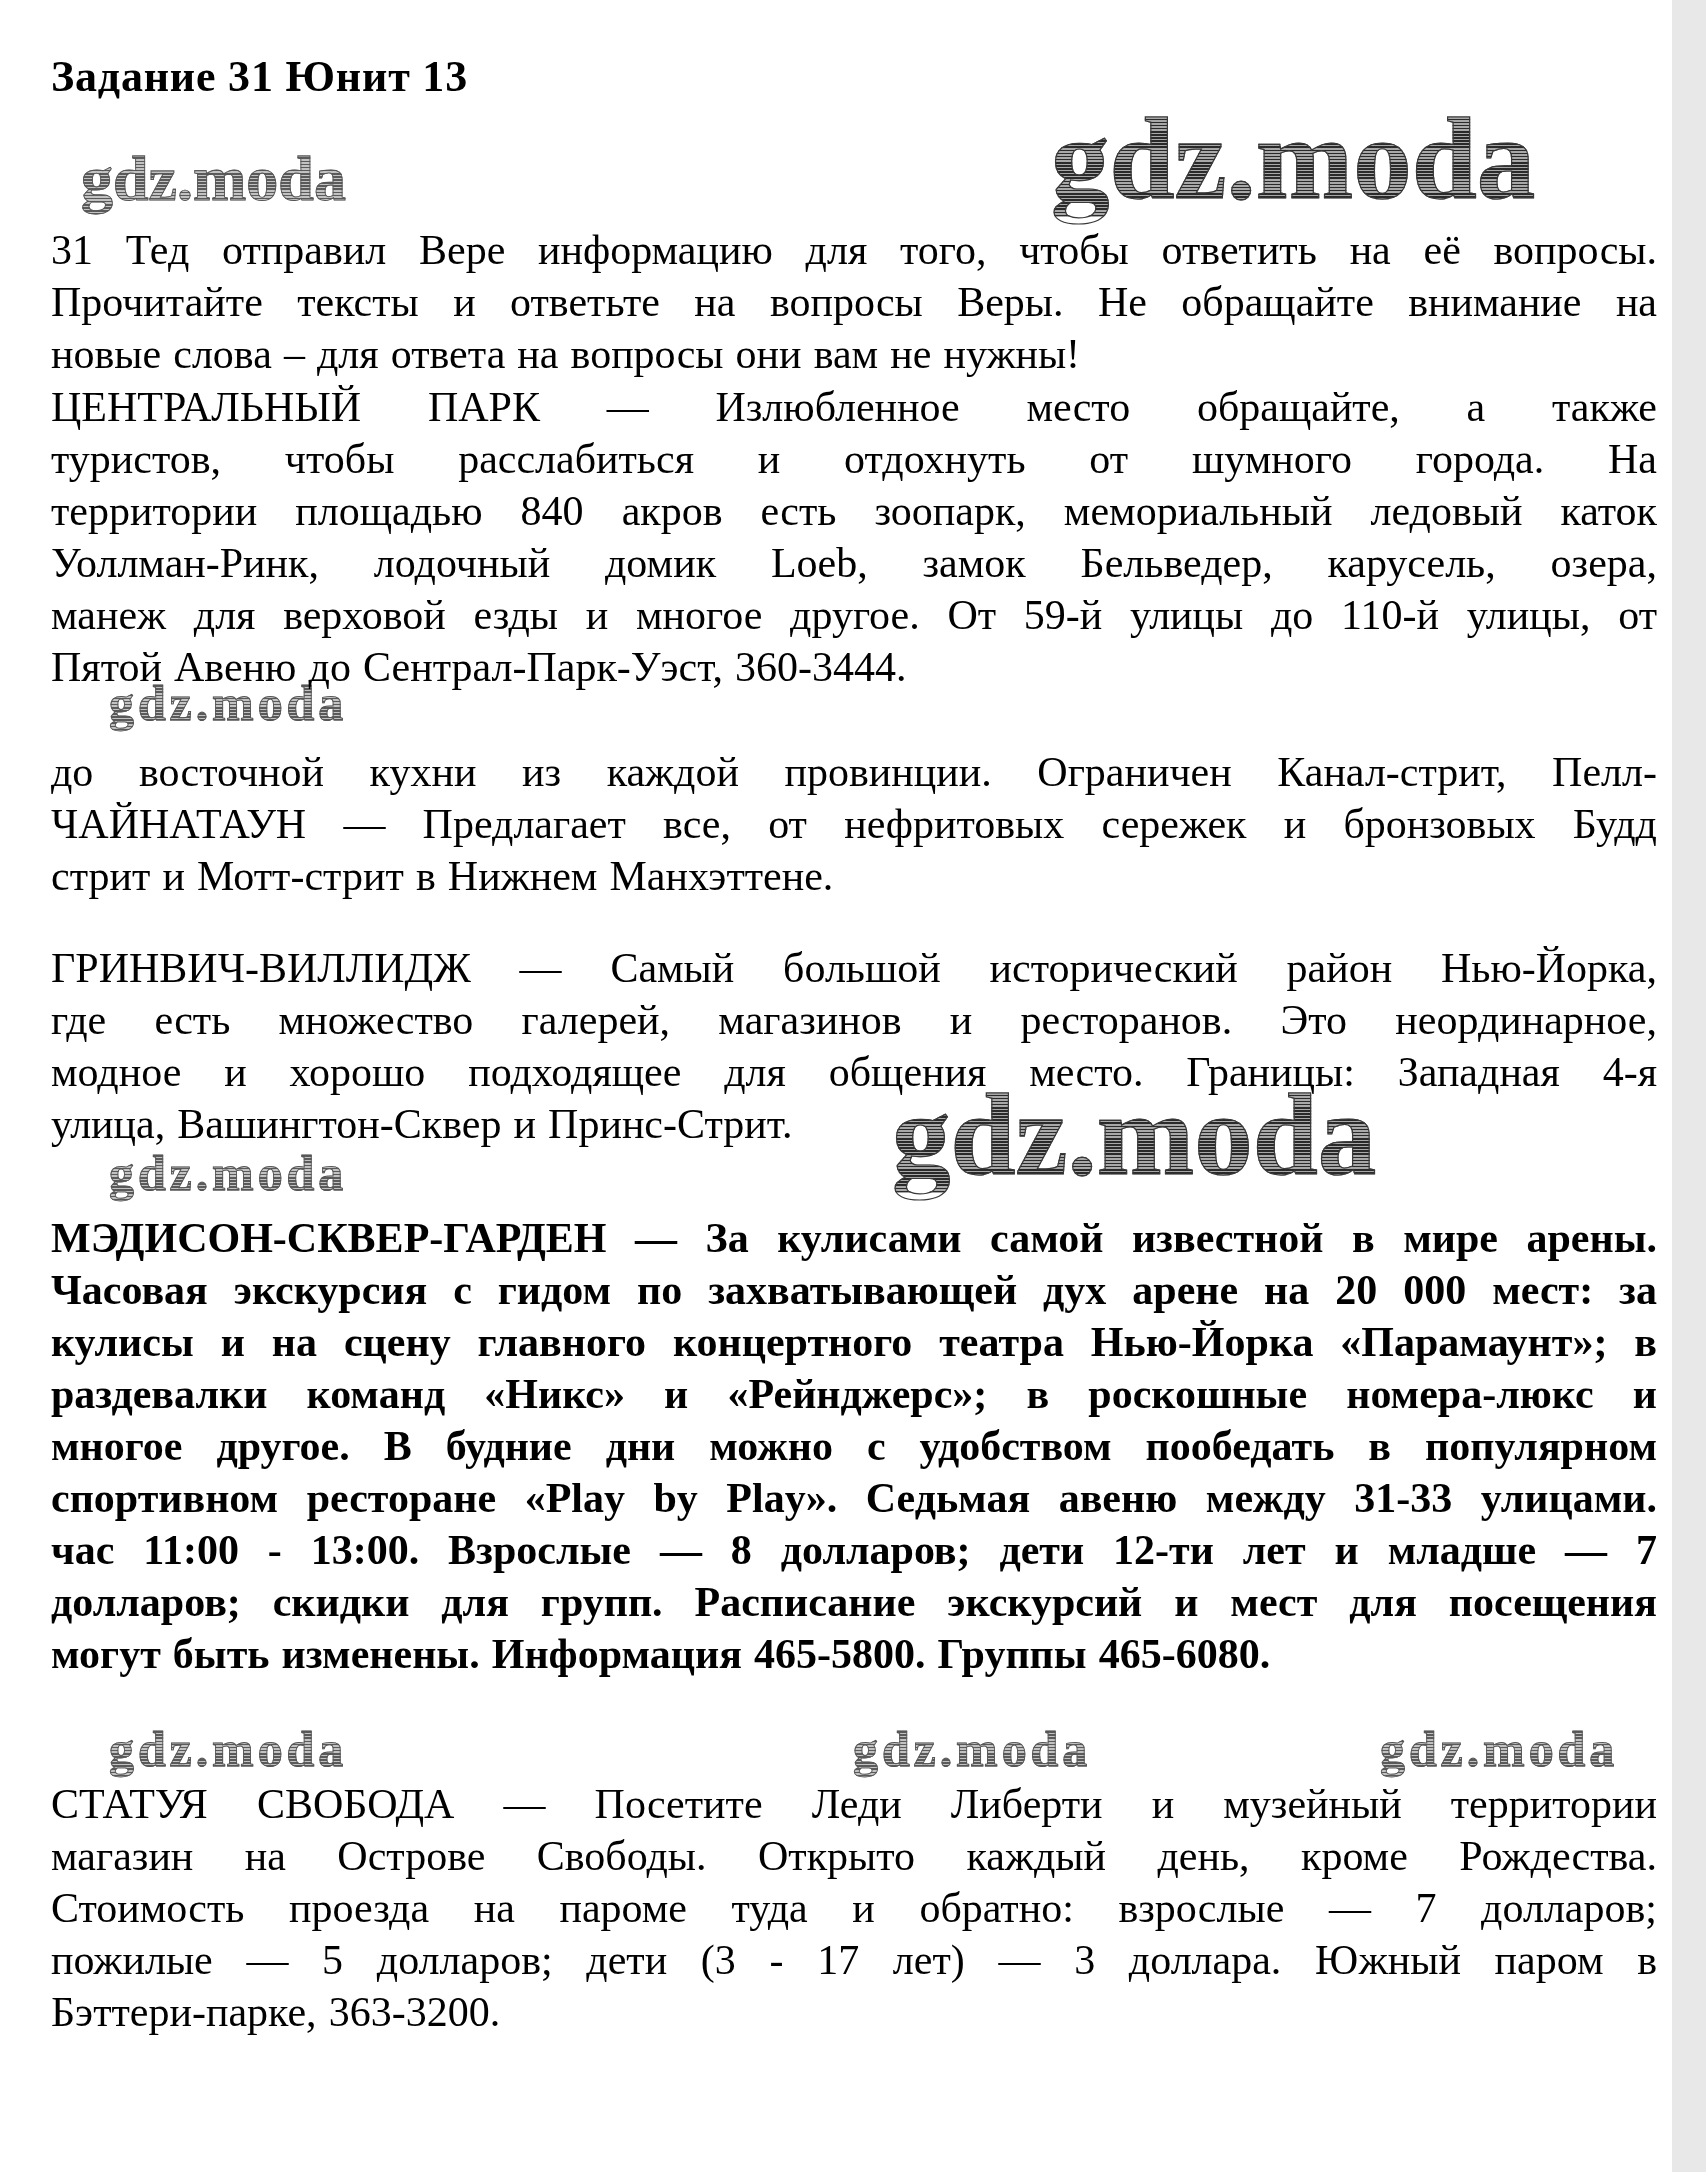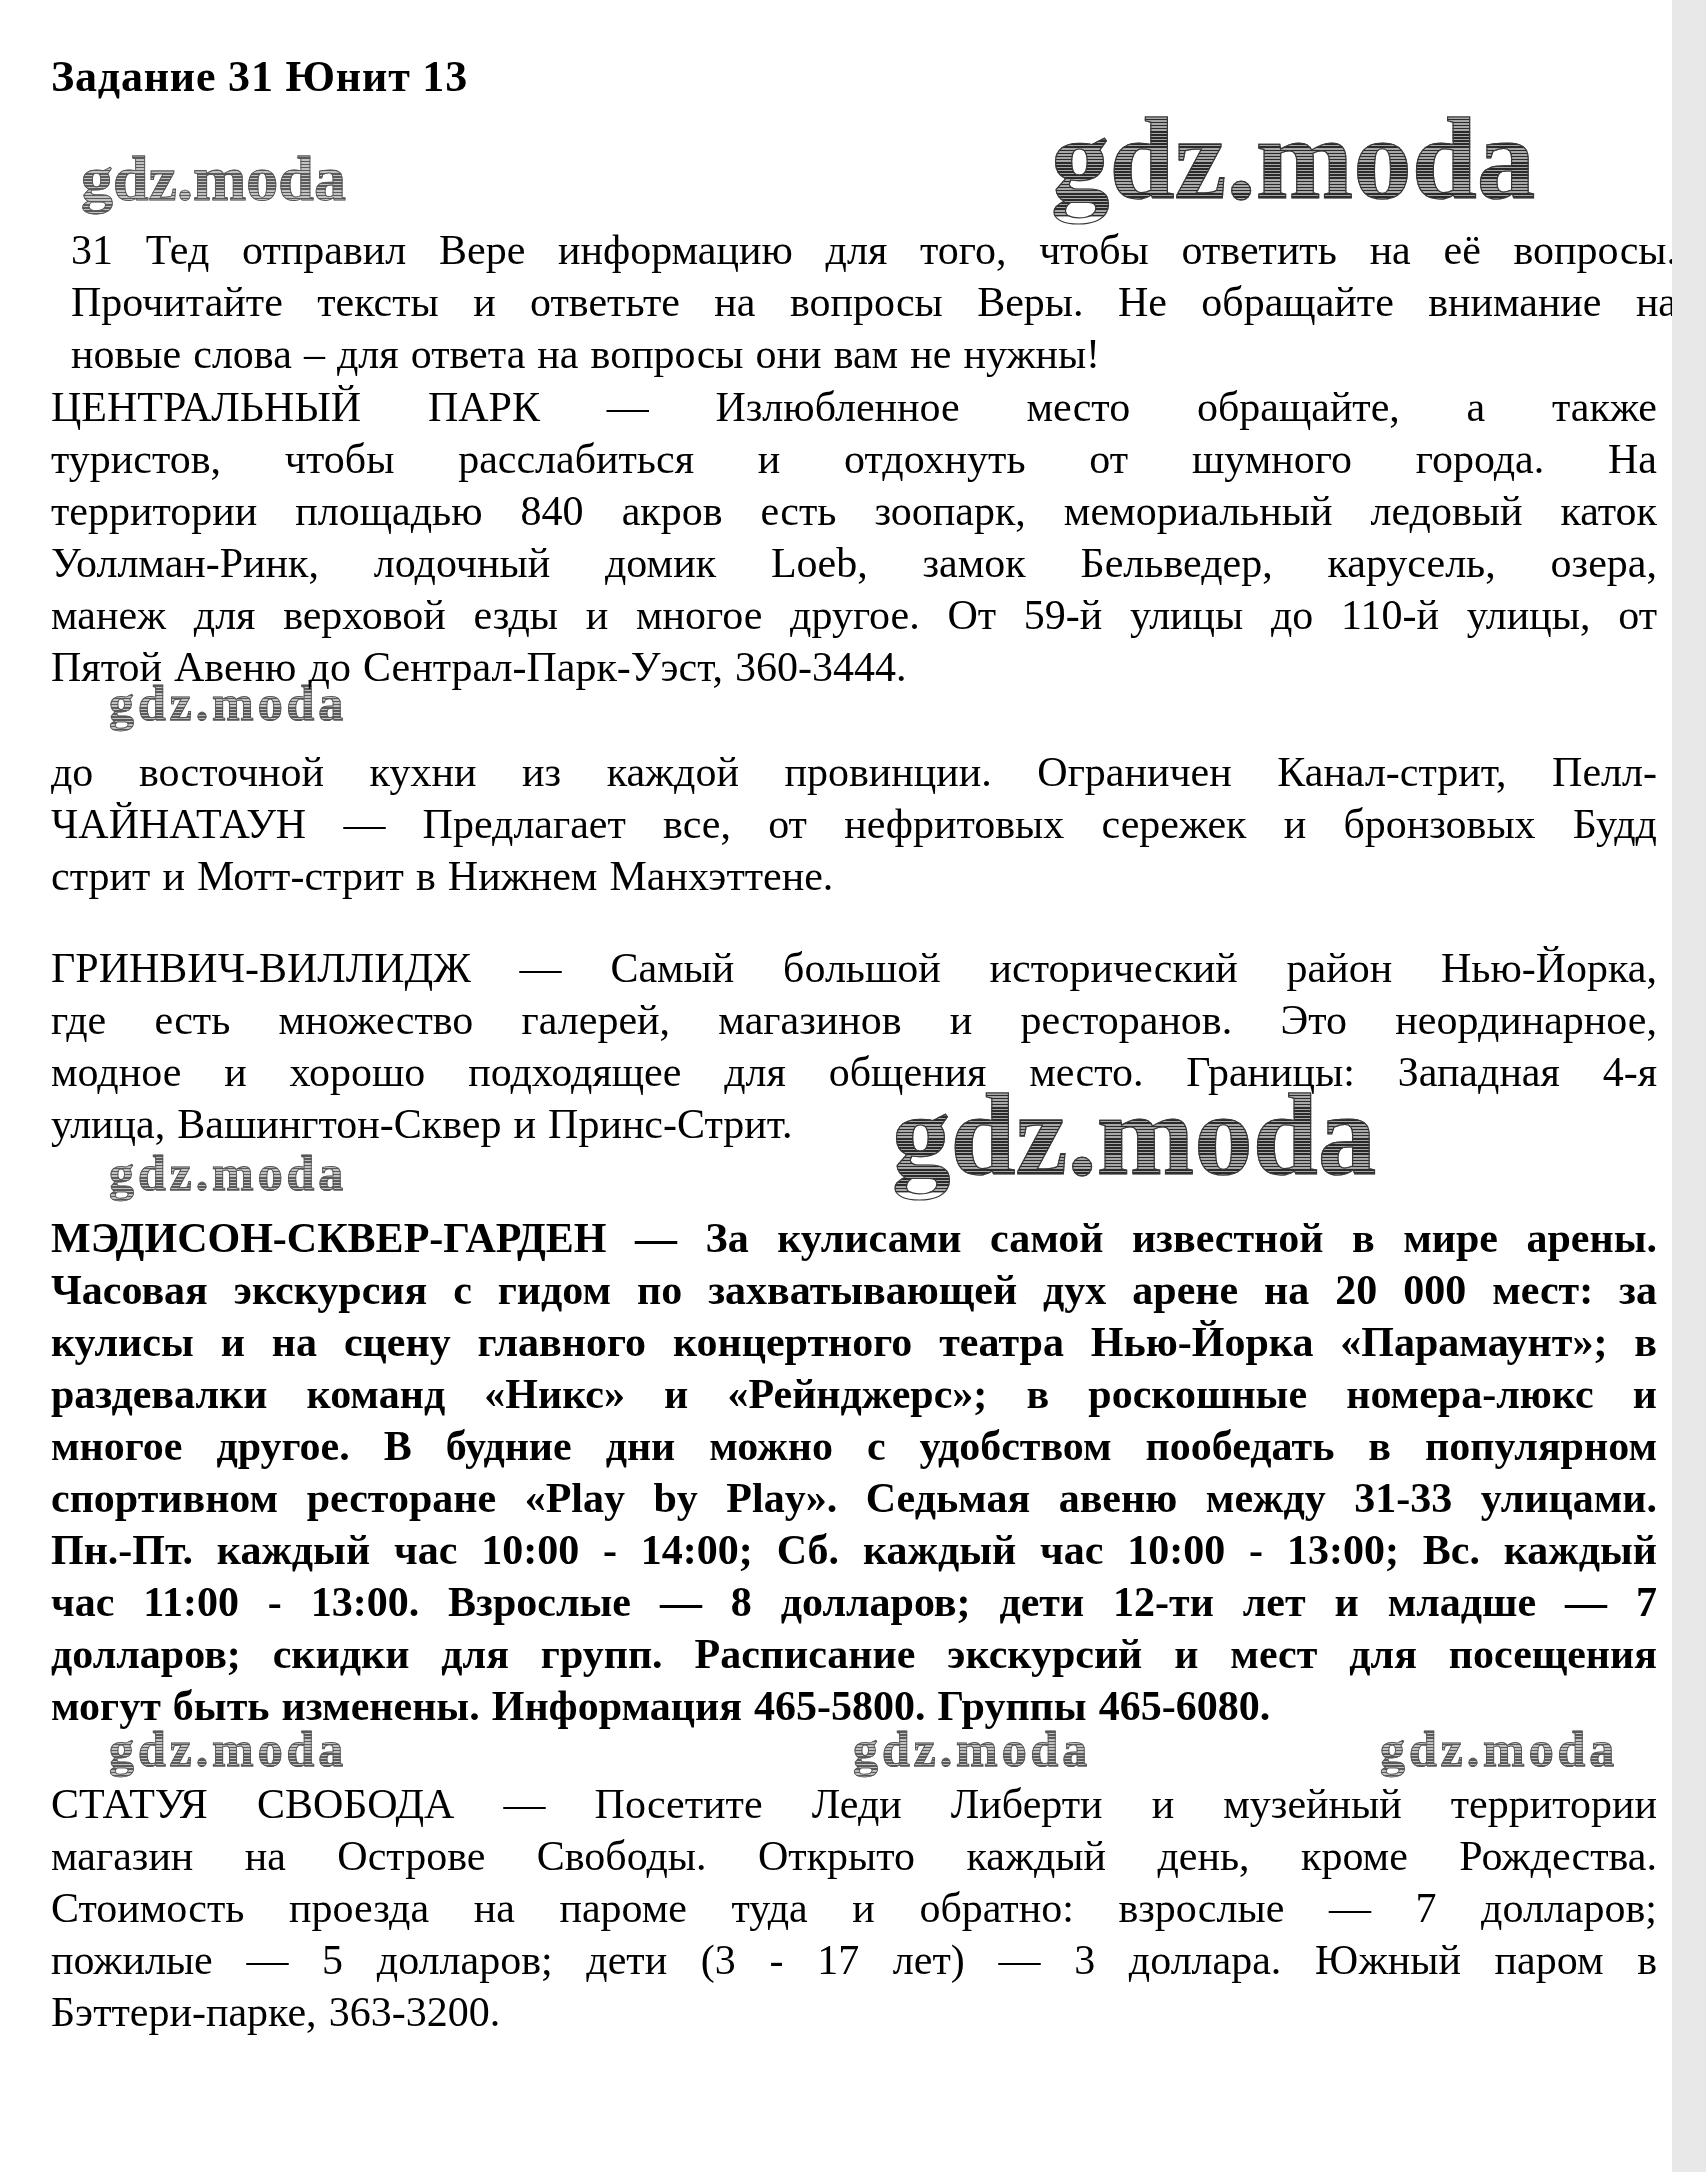--- a/index.html
+++ b/index.html
@@ -74,21 +74,21 @@
 
   .wm-top-right    { left: 1051px; top: 100px;  }
   .wm-top-left     { left: 81px;  top: 142px;  }
   .wm-chinatown    { left: 109px;  top: 676px;  }
   .wm-mid-right    { left: 892px; top: 1076px; }
   .wm-greenwich    { left: 109px;  top: 1146px; }
   .wm-bottom-left  { left: 109px;  top: 1722px; }
   .wm-bottom-mid   { left: 853px; top: 1722px; }
   .wm-bottom-right { left: 1380px; top: 1722px; }
 
-  .para-intro     { top: 224px; margin-left: 20px;  }
+  .para-intro     { top: 224px;  }
   .para-central   { top: 381px;  }
   .para-chinatown { top: 746px;  }
   .para-greenwich { top: 942px; }
   .para-madison   { top: 1212px; font-weight: bold; }
   .para-statue    { top: 1778px; }
 </style>
 </head>
 <body>
 
 <div class="page">
@@ -132,21 +132,20 @@
       <div class="line line-last">улица, Вашингтон-Сквер и Принс-Стрит.</div>
     </div>
 
   <div class="para para-madison">
       <div class="line">МЭДИСОН-СКВЕР-ГАРДЕН — За кулисами самой известной в мире арены.</div>
       <div class="line">Часовая экскурсия с гидом по захватывающей дух арене на 20 000 мест: за</div>
       <div class="line">кулисы и на сцену главного концертного театра Нью-Йорка «Парамаунт»; в</div>
       <div class="line">раздевалки команд «Никс» и «Рейнджерс»; в роскошные номера-люкс и</div>
       <div class="line">многое другое. В будние дни можно с удобством пообедать в популярном</div>
       <div class="line">спортивном ресторане «Play by Play». Седьмая авеню между 31-33 улицами.</div>
-      <div class="line">Пн.-Пт. каждый час 10:00 - 14:00; Сб. каждый час 10:00 - 13:00; Вс. каждый</div>
       <div class="line">час 11:00 - 13:00. Взрослые — 8 долларов; дети 12-ти лет и младше — 7</div>
       <div class="line">долларов; скидки для групп. Расписание экскурсий и мест для посещения</div>
       <div class="line line-last">могут быть изменены. Информация 465-5800. Группы 465-6080.</div>
     </div>
 
   <div class="para para-statue">
       <div class="line">СТАТУЯ СВОБОДА — Посетите Леди Либерти и музейный территории</div>
       <div class="line">магазин на Острове Свободы. Открыто каждый день, кроме Рождества.</div>
       <div class="line">Стоимость проезда на пароме туда и обратно: взрослые — 7 долларов;</div>
       <div class="line">пожилые — 5 долларов; дети (3 - 17 лет) — 3 доллара. Южный паром в</div>

